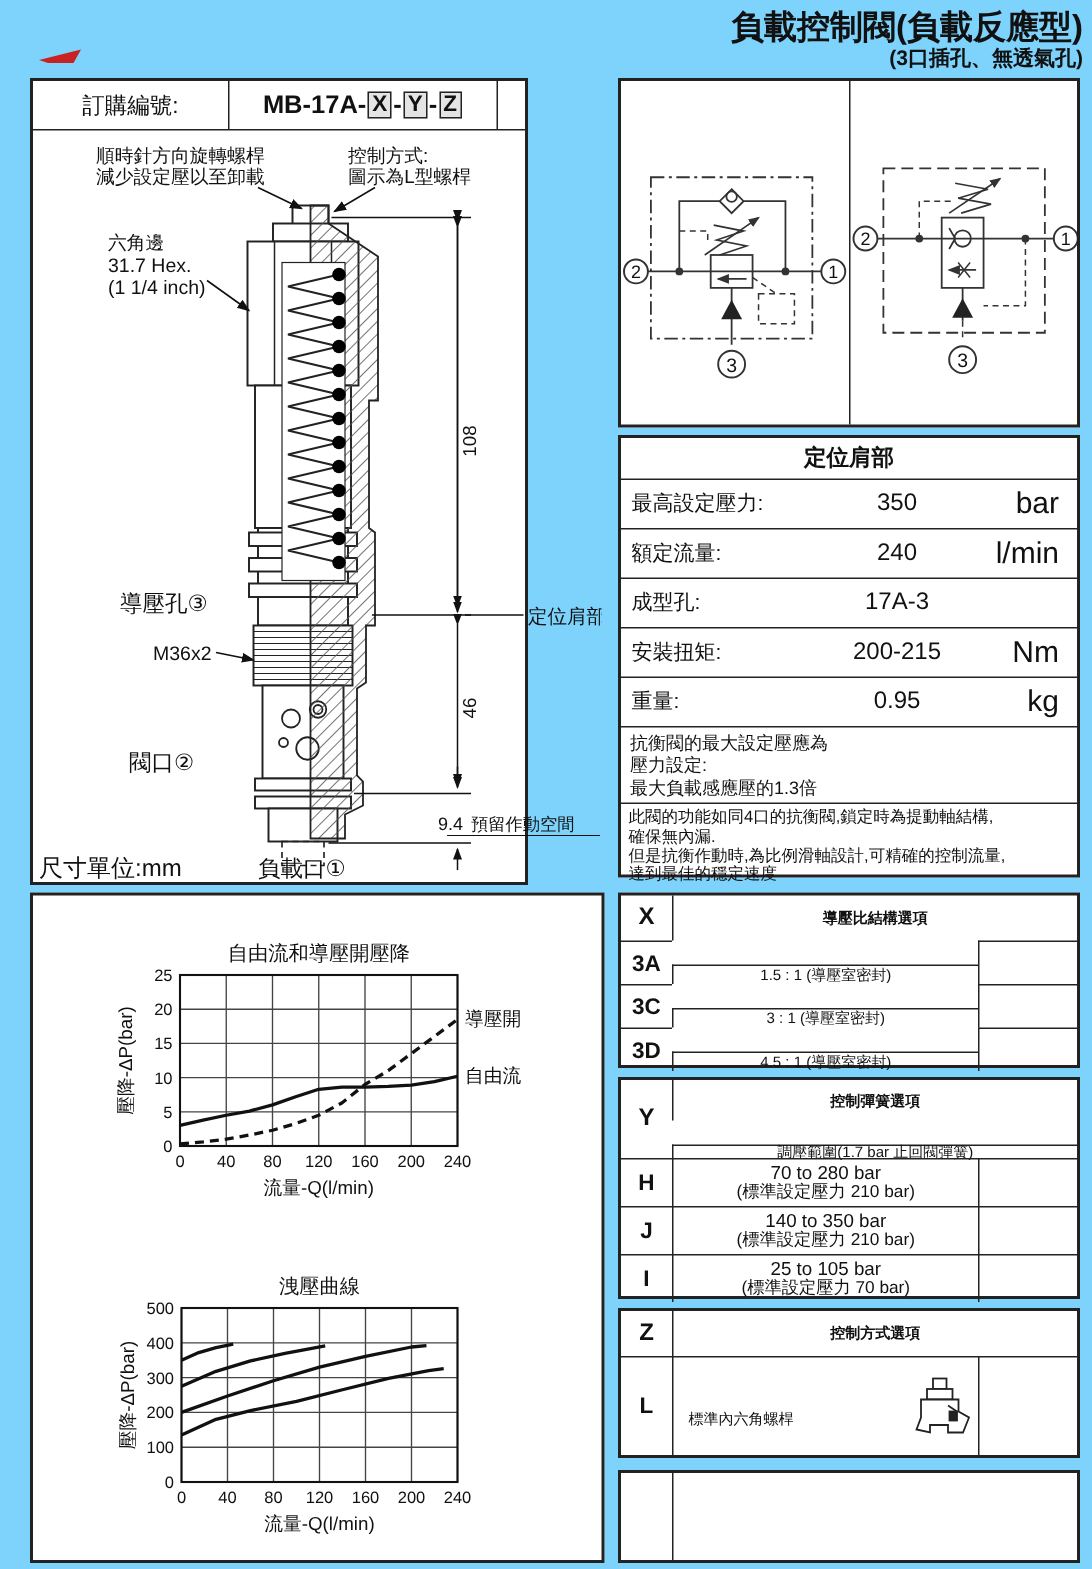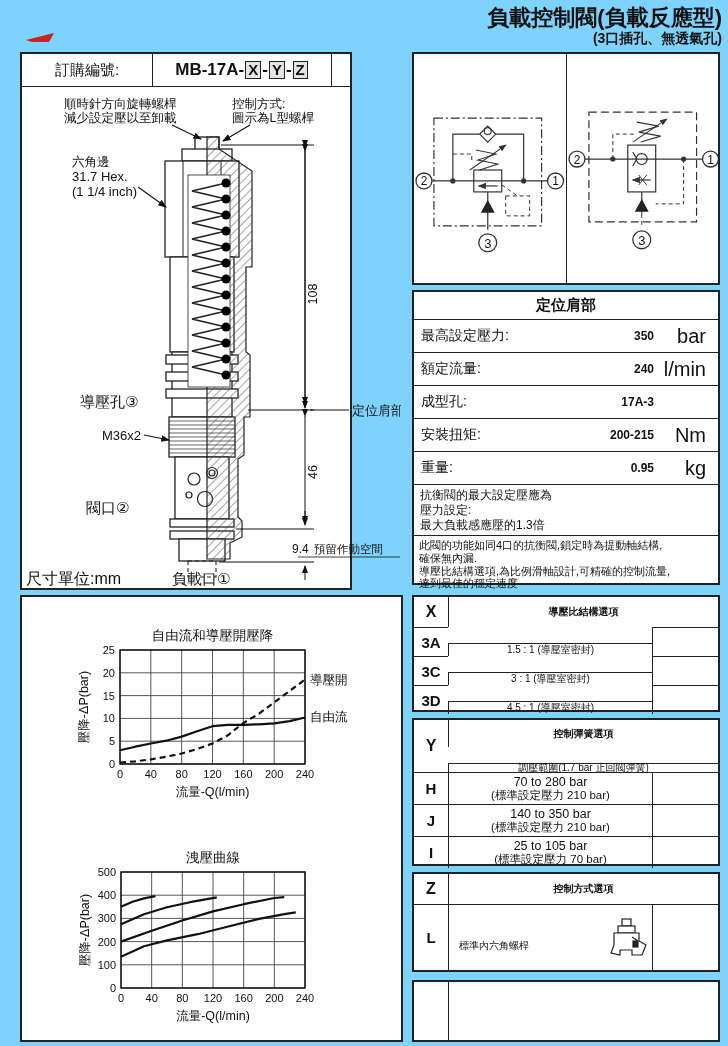--- a/index.html
+++ b/index.html
@@ -19,21 +19,21 @@
   .oc2{width:179px;border-right:1.5px solid #222;font-size:17px;font-weight:bold;}
   .oc3{flex:1;}
   .code-box{display:inline-block;border:1.5px solid #222;background:#e4e4e4;padding:0 2px;
             margin:0 1px;font-size:15px;line-height:16px;font-weight:bold;}
   
   .spec-title{height:27px;border-bottom:1.5px solid #222;display:flex;align-items:center;
               justify-content:center;font-size:15px;font-weight:bold;}
   .spec-row{height:33px;display:grid;grid-template-columns:128px 112px 1fr;align-items:center;
             border-bottom:1.2px solid #222;box-sizing:border-box;}
   .spec-label{padding-left:7px;font-size:14px;}
-  .spec-value{text-align:right;font-size:12px;font-weight:bold;}
+  .spec-value{text-align:center;font-size:16px;}
   .spec-unit{text-align:right;padding-right:12px;font-size:20px;}
   .spec-note1{font-size:12px;line-height:15px;padding:3px 6px 2px 6px;border-bottom:1.2px solid #222;}
   .spec-note2{font-size:11px;line-height:12.8px;padding:3px 5px;}
   
   .opt{position:absolute;border:2px solid #222;box-sizing:border-box;background:#fff;
        display:grid;grid-template-columns:34px 1fr 66px;}
   .opt > div{box-sizing:border-box;display:flex;align-items:center;justify-content:center;
              border-top:1.2px solid #222;border-left:1.2px solid #222;}
   .opt > .r1{border-top:none;} .opt > .c1{border-left:none;}
   .opt-code{font-weight:bold;font-size:16px;}
@@ -276,21 +276,21 @@
       <div class="spec-unit">kg</div>
     </div>
     <div class="spec-note1">
       <div>抗衡閥的最大設定壓應為</div>
       <div>壓力設定:</div>
       <div>最大負載感應壓的1.3倍</div>
     </div>
     <div class="spec-note2">
       <div>此閥的功能如同4口的抗衡閥,鎖定時為提動軸結構,</div>
       <div>確保無內漏.</div>
-      <div>導壓比結構選項,為比例滑軸設計,可精確的控制流量,</div>
+      <div>但是抗衡作動時,為比例滑軸設計,可精確的控制流量,</div>
       <div>達到最佳的穩定速度</div>
     </div>
   </div>
 
   <div class="box" style="left:20px;top:595px;width:383px;height:447px;">
     <svg class="abs" style="left:0;top:0;" width="379" height="225" viewBox="0 0 379 225">
         <line x1="98" y1="53" x2="98" y2="167" stroke="#444" stroke-width="0.9"></line>
         <line x1="128.83333333333334" y1="53" x2="128.83333333333334" y2="167" stroke="#444" stroke-width="0.9"></line>
         <line x1="159.66666666666666" y1="53" x2="159.66666666666666" y2="167" stroke="#444" stroke-width="0.9"></line>
         <line x1="190.5" y1="53" x2="190.5" y2="167" stroke="#444" stroke-width="0.9"></line>

